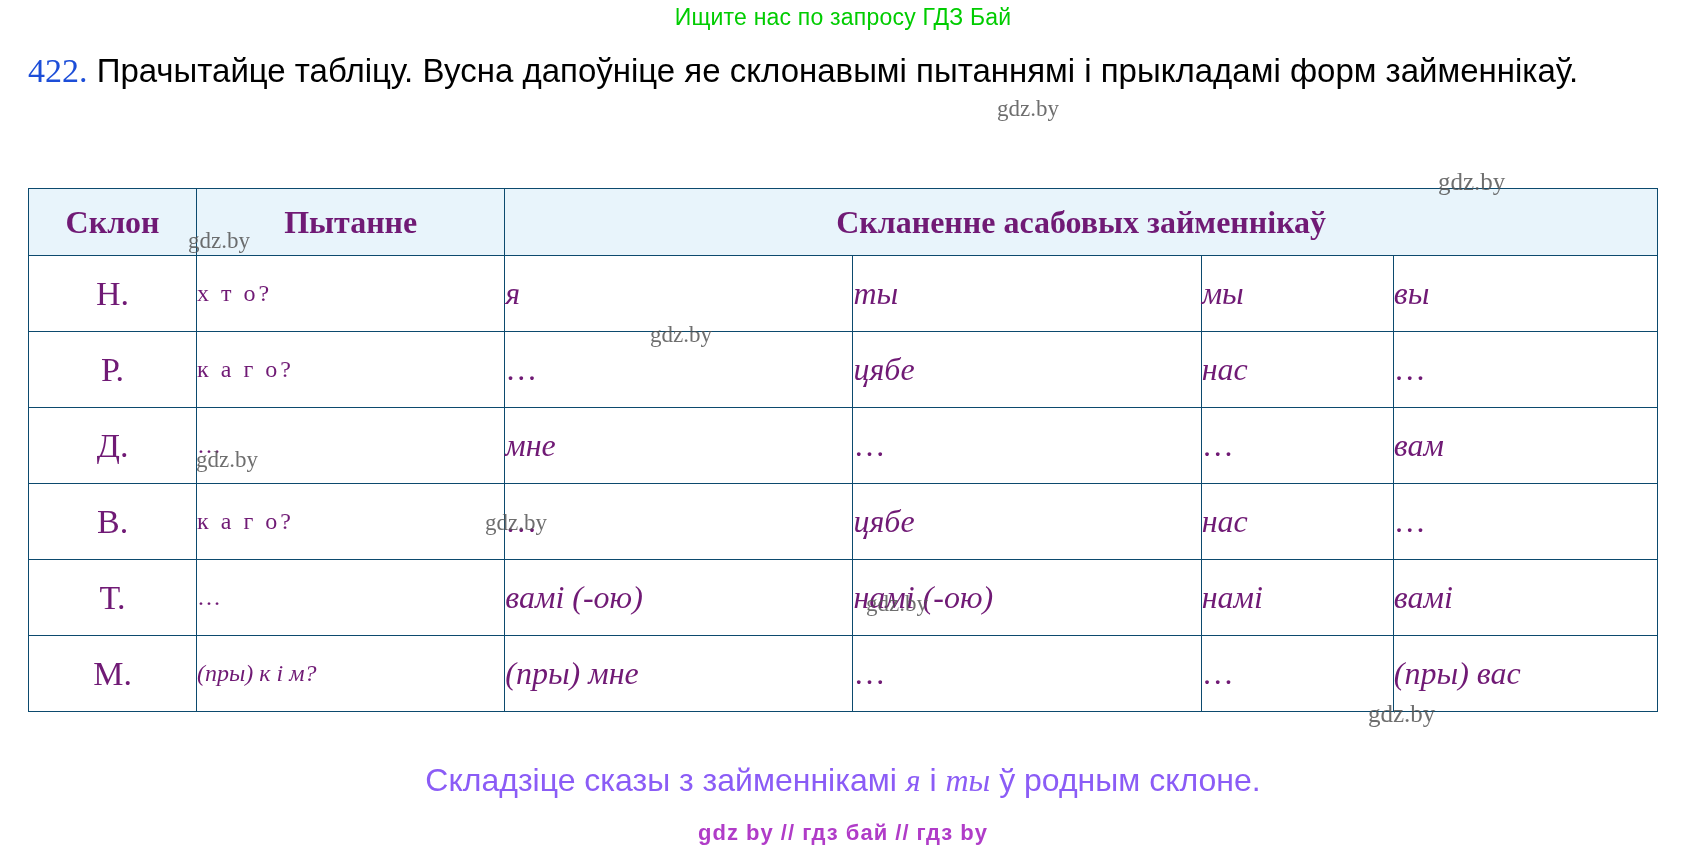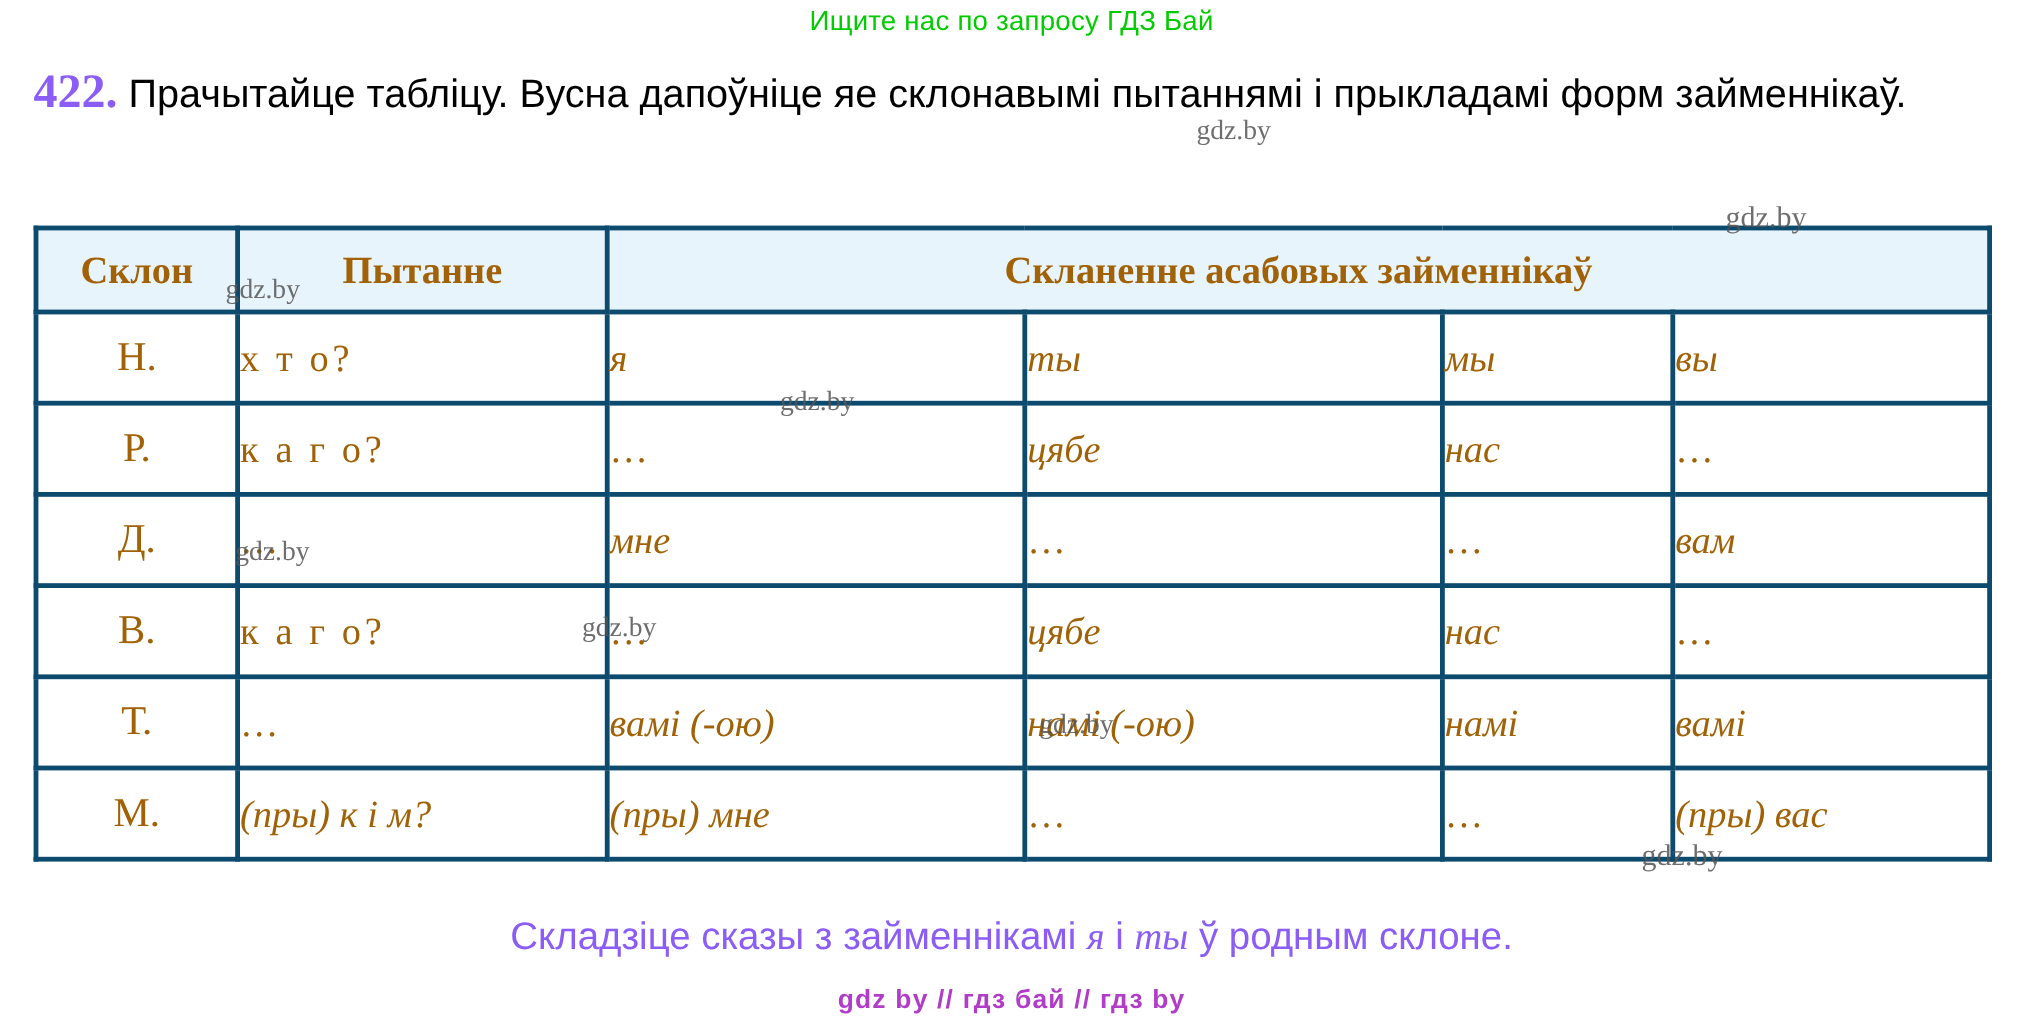--- a/index.html
+++ b/index.html
@@ -35,24 +35,24 @@
     top: 45px;
     left: 28px;
     width: 1630px;
     font-family: "Liberation Sans", sans-serif;
     font-size: 33px;
     line-height: 1.55;
     color: #000000;
     text-align: justify;
   }
   .exercise .num {
-    color: #8b5cf6;
-    font-weight: bold;
-    font-family: "Liberation Serif", serif;
-    font-size: 40px;
+    color: #1d4ed8;
+    font-weight: normal;
+    font-family: "Liberation Serif", serif;
+    font-size: 34px;
   }
 
   
   .wm {
     position: absolute;
     color: #555555;
     font-family: Liberation Serif, serif;
     font-size: 25px;
     opacity: 0.85;
     pointer-events: none;
@@ -66,24 +66,24 @@
     top: 188px;
     left: 28px;
     width: 1630px;
   }
   table.decl {
     border-collapse: collapse;
     width: 1630px;
     table-layout: fixed;
   }
   table.decl td, table.decl th {
-    border: 4px solid #0c4a6e;
+    border: 1px solid #0c4a6e;
     padding: 0;
     vertical-align: middle;
-    color: #a16207;
+    color: #701a75;
   }
   table.decl thead th {
     background: #e8f4fb;
     height: 66px;
     font-family: "Liberation Serif", serif;
     font-weight: bold;
     font-size: 32px;
     text-align: center;
   }
   .col-case   { width: 168px; }
@@ -93,21 +93,21 @@
   .col-f3     { width: 192px; }
   .col-f4     { width: 264px; }
 
   table.decl tbody tr { height: 76px; }
   td.case-cell {
     text-align: center;
     font-size: 34px;
     font-family: "Liberation Serif", serif;
   }
   td.q-cell {
-    font-size: 32px;
+    font-size: 24px;
     padding-left: 18px;
     font-family: "Liberation Serif", serif;
     letter-spacing: 3px;
     border-radius: 15px;
   }
   td.q-cell.ital { font-style: italic; letter-spacing: 0; }
   td.form-cell {
     font-style: italic;
     font-size: 32px;
     padding-left: 18px;

